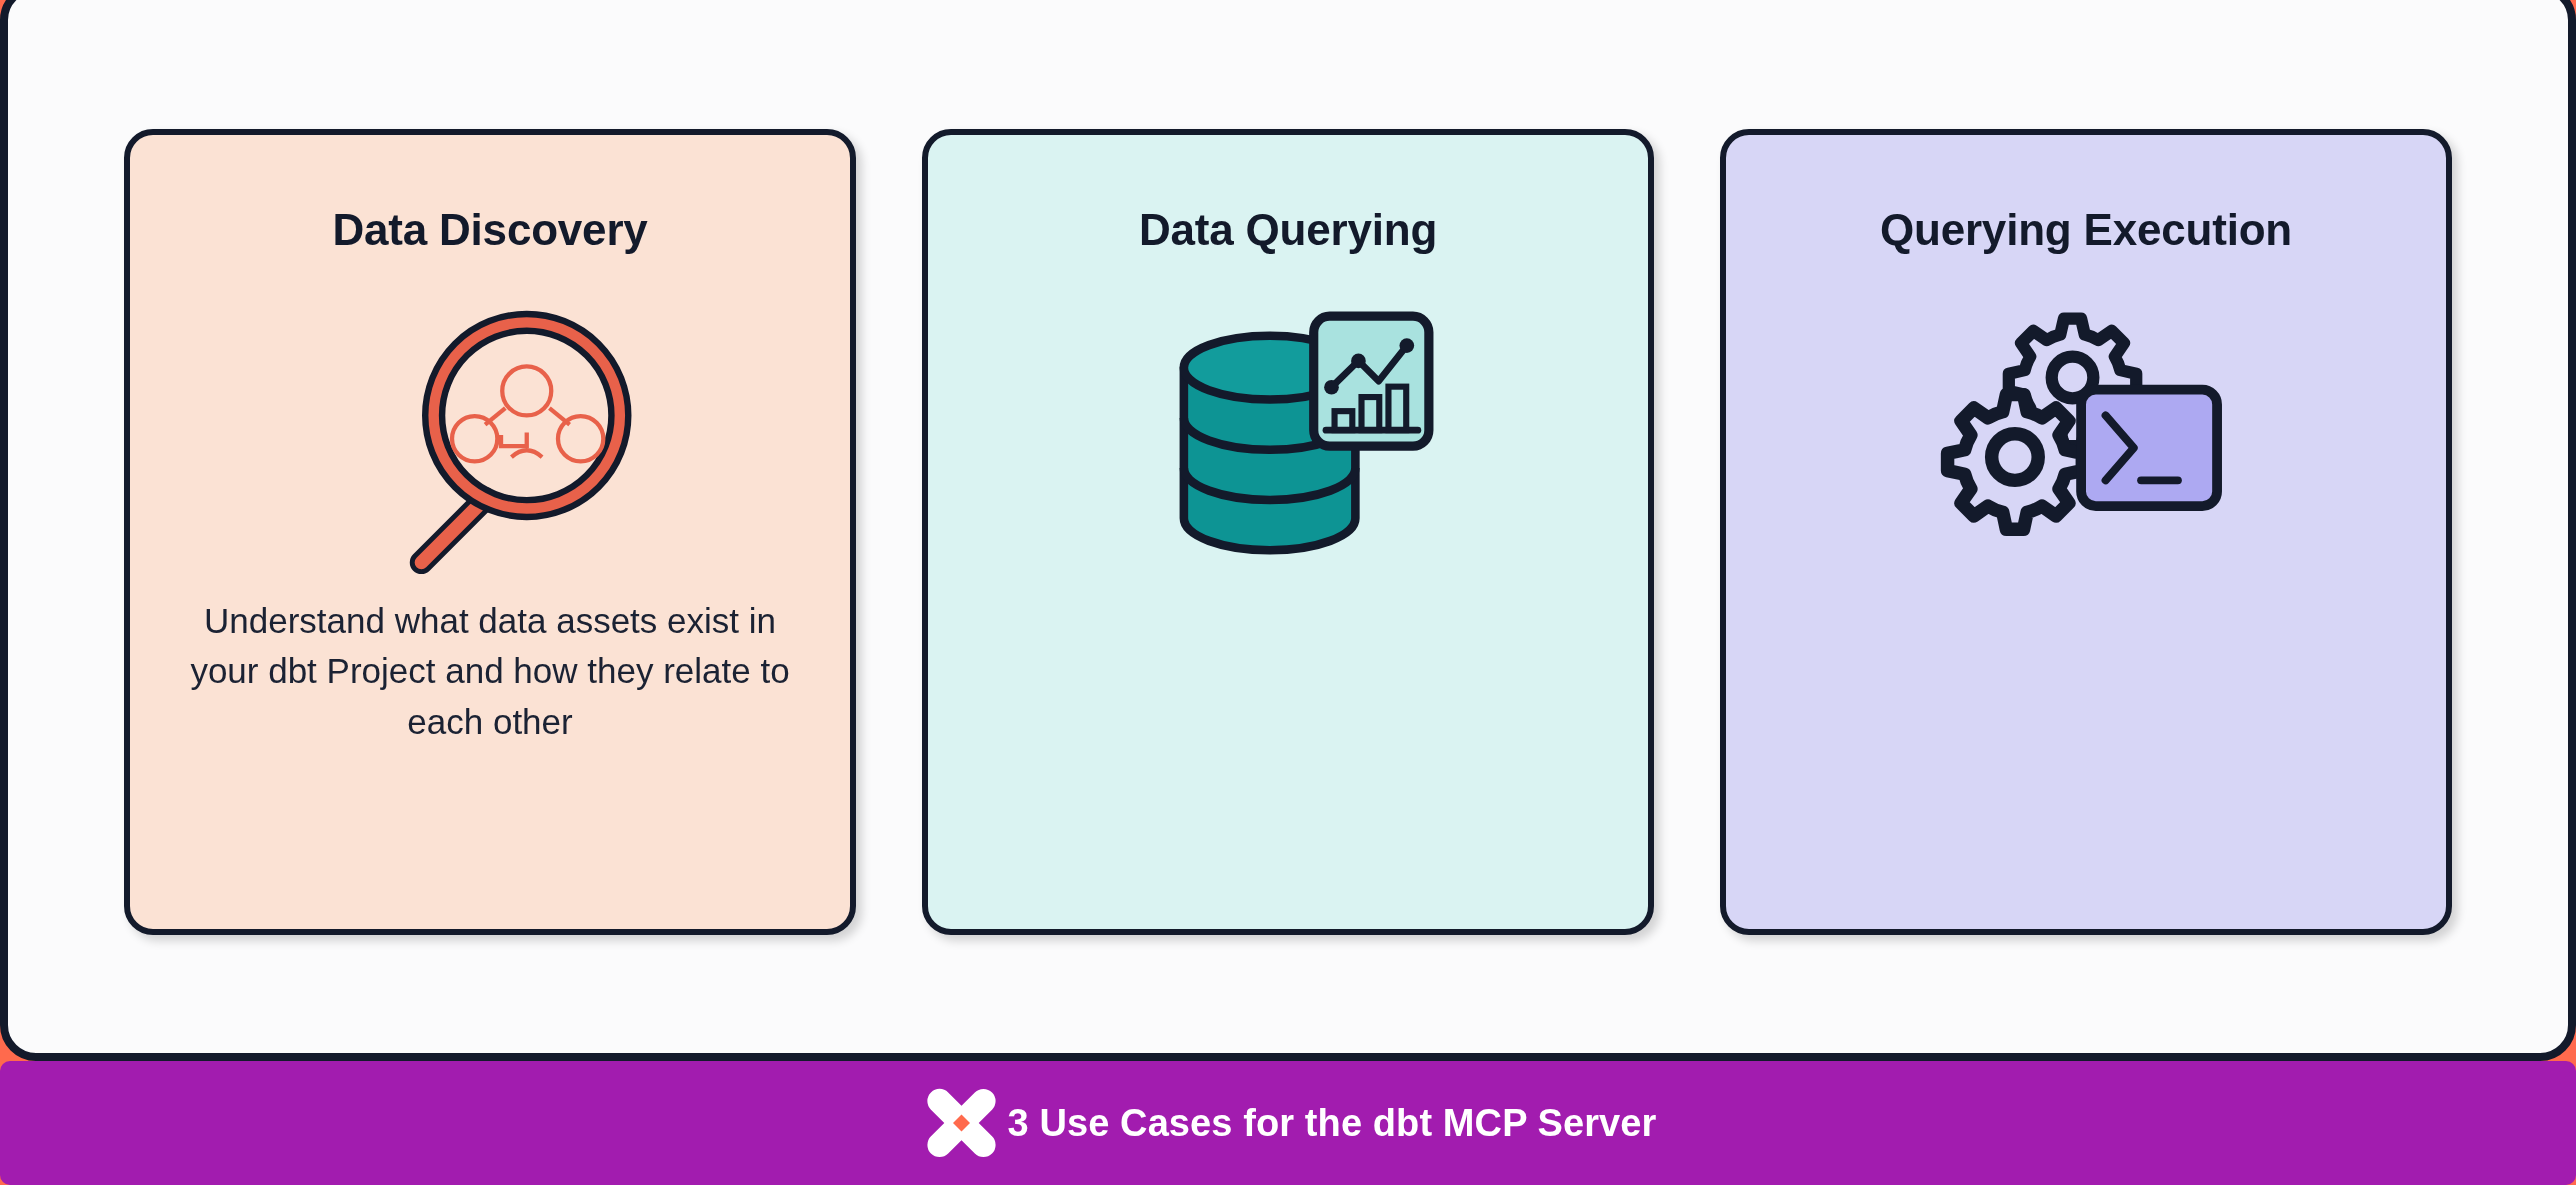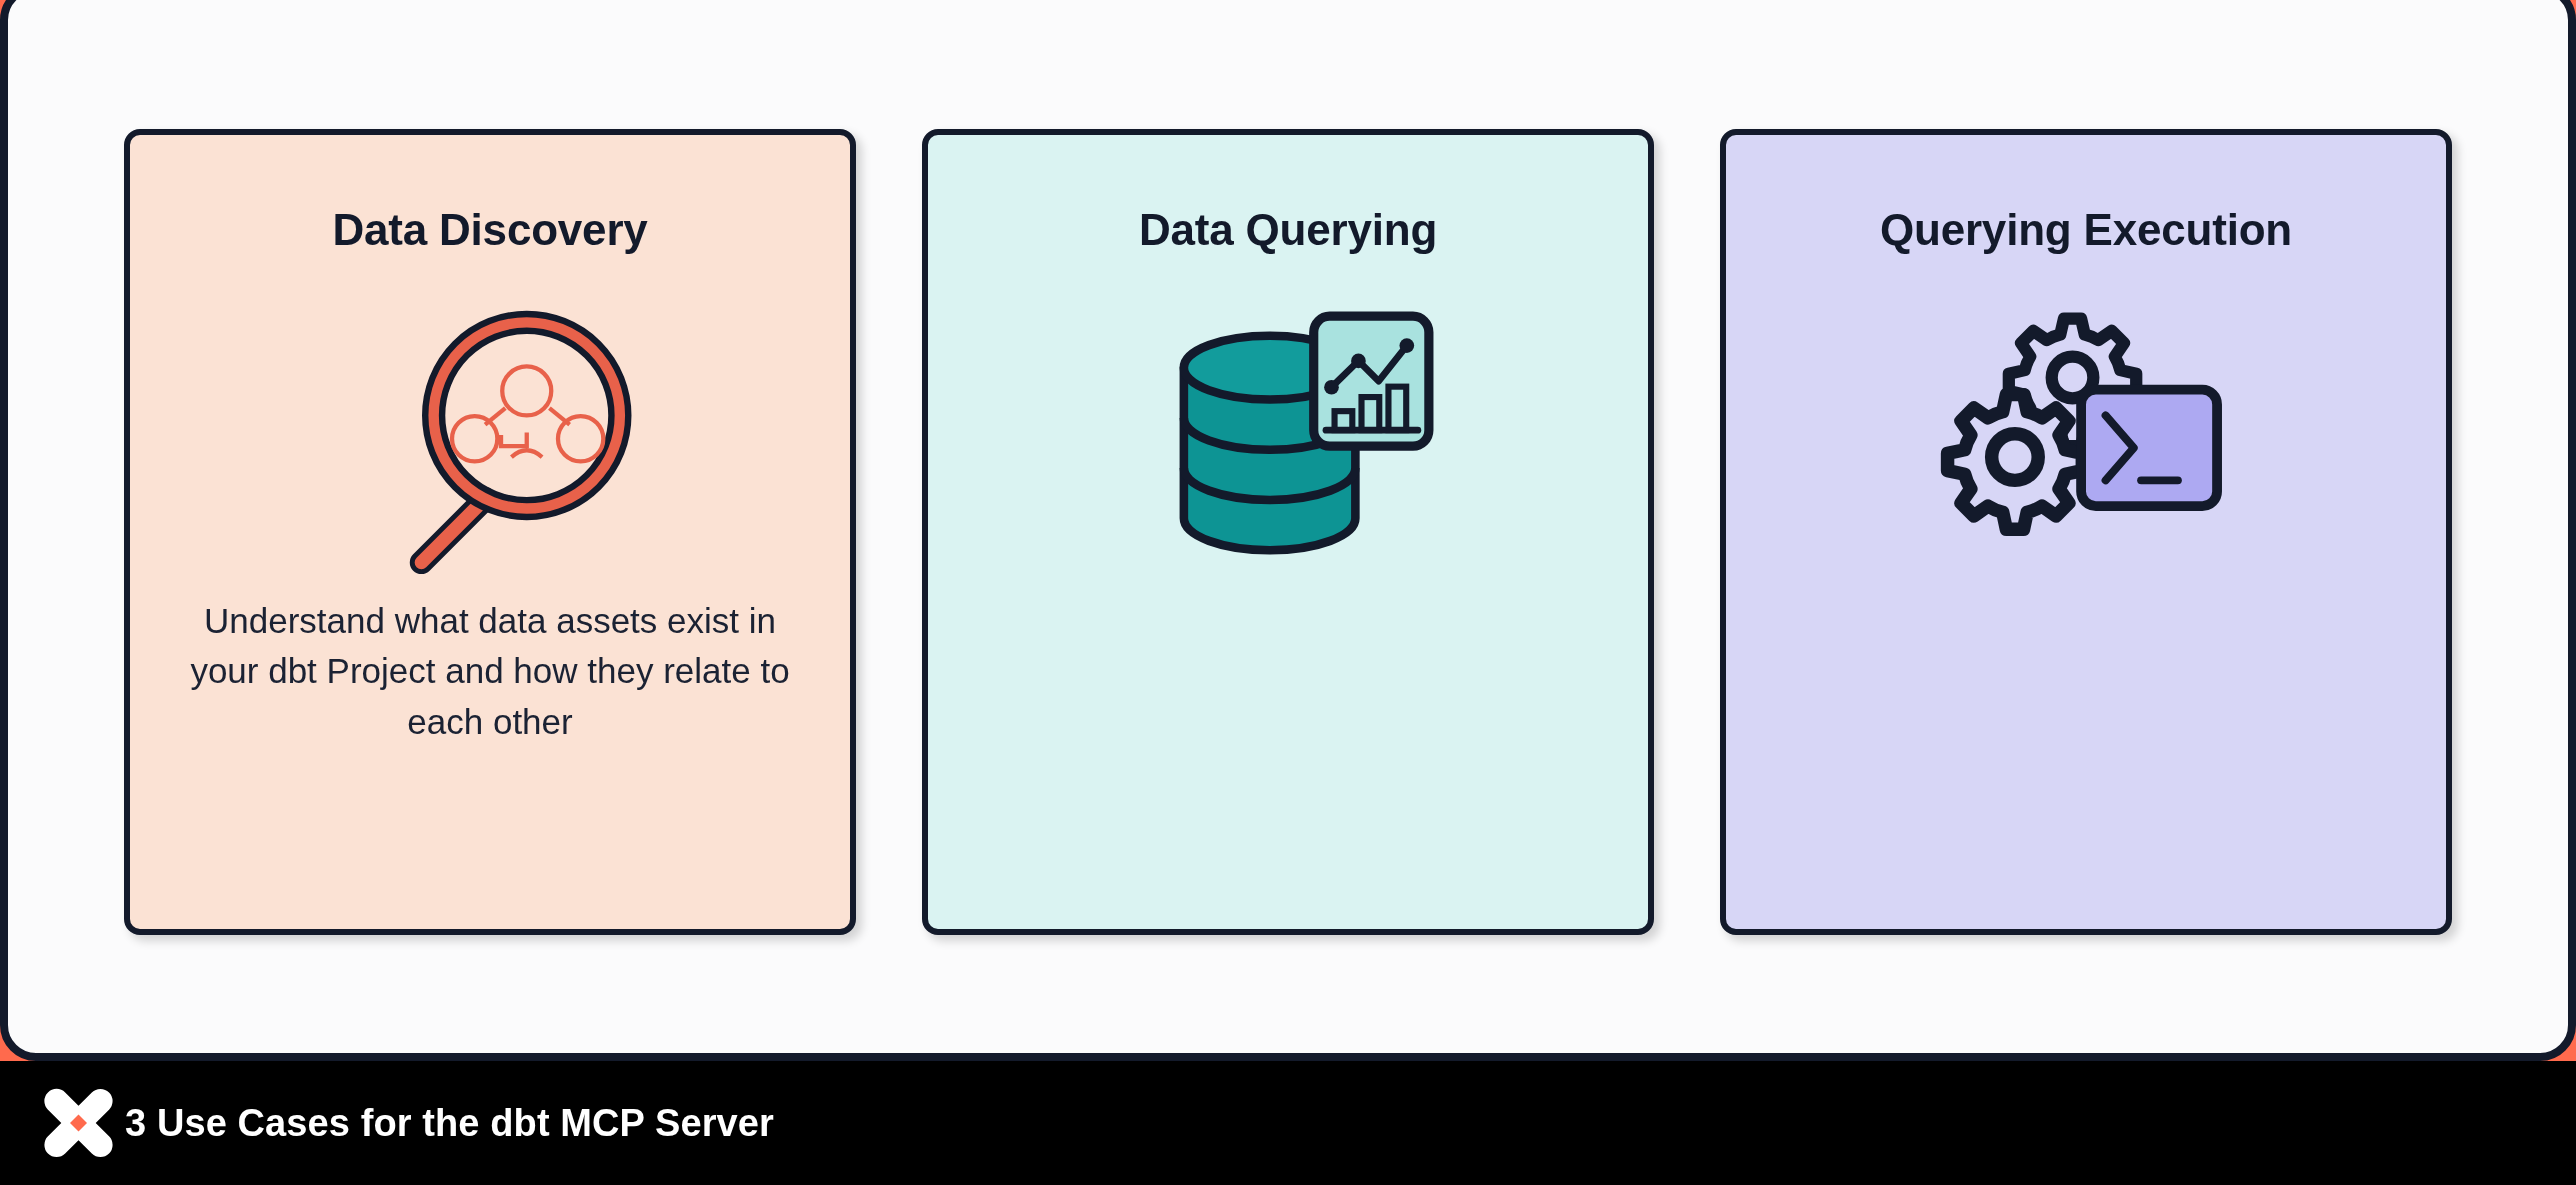--- a/index.html
+++ b/index.html
@@ -48,21 +48,21 @@
     padding-top: 18.4px;
     box-sizing: border-box;
   }
 
   
   .card {
     position: relative;
     width: 732px;
     height: 806px;
     border: 6.7px solid #131A2B;
-    border-radius: 16px;
+    border-radius: 29px;
     box-sizing: border-box;
     box-shadow: 5.5px 5.5px 9.8px rgba(0,0,0,0.16);
     display: flex;
     flex-direction: column;
     align-items: center;
   }
   .card.peach  { background: #FBE2D4; }
   .card.mint   { background: #DAF3F2; }
   .card.lilac  { background: #D7D6F6; }
 
@@ -93,26 +93,27 @@
     text-align: center;
   }
 
   
   .footer {
     position: absolute;
     left: 0;
     bottom: 0;
     width: 2576px;
     height: 124px;
-    background: #000000;
-    display: flex;
-    align-items: center;
-    justify-content: flex-start;
+    background: #a21caf;
+    display: flex;
+    align-items: center;
+    justify-content: center;
     padding: 0 37px 0 32px;
     box-sizing: border-box;
+    border-radius: 10px;
   }
   .footer-logo { width: 93px; height: 86px; flex: none; }
   .footer-caption {
     color: #FFFFFF;
     font-size: 38px;
     font-weight: bold;
     letter-spacing: 0.1px;
     white-space: nowrap;
   }
 </style>

